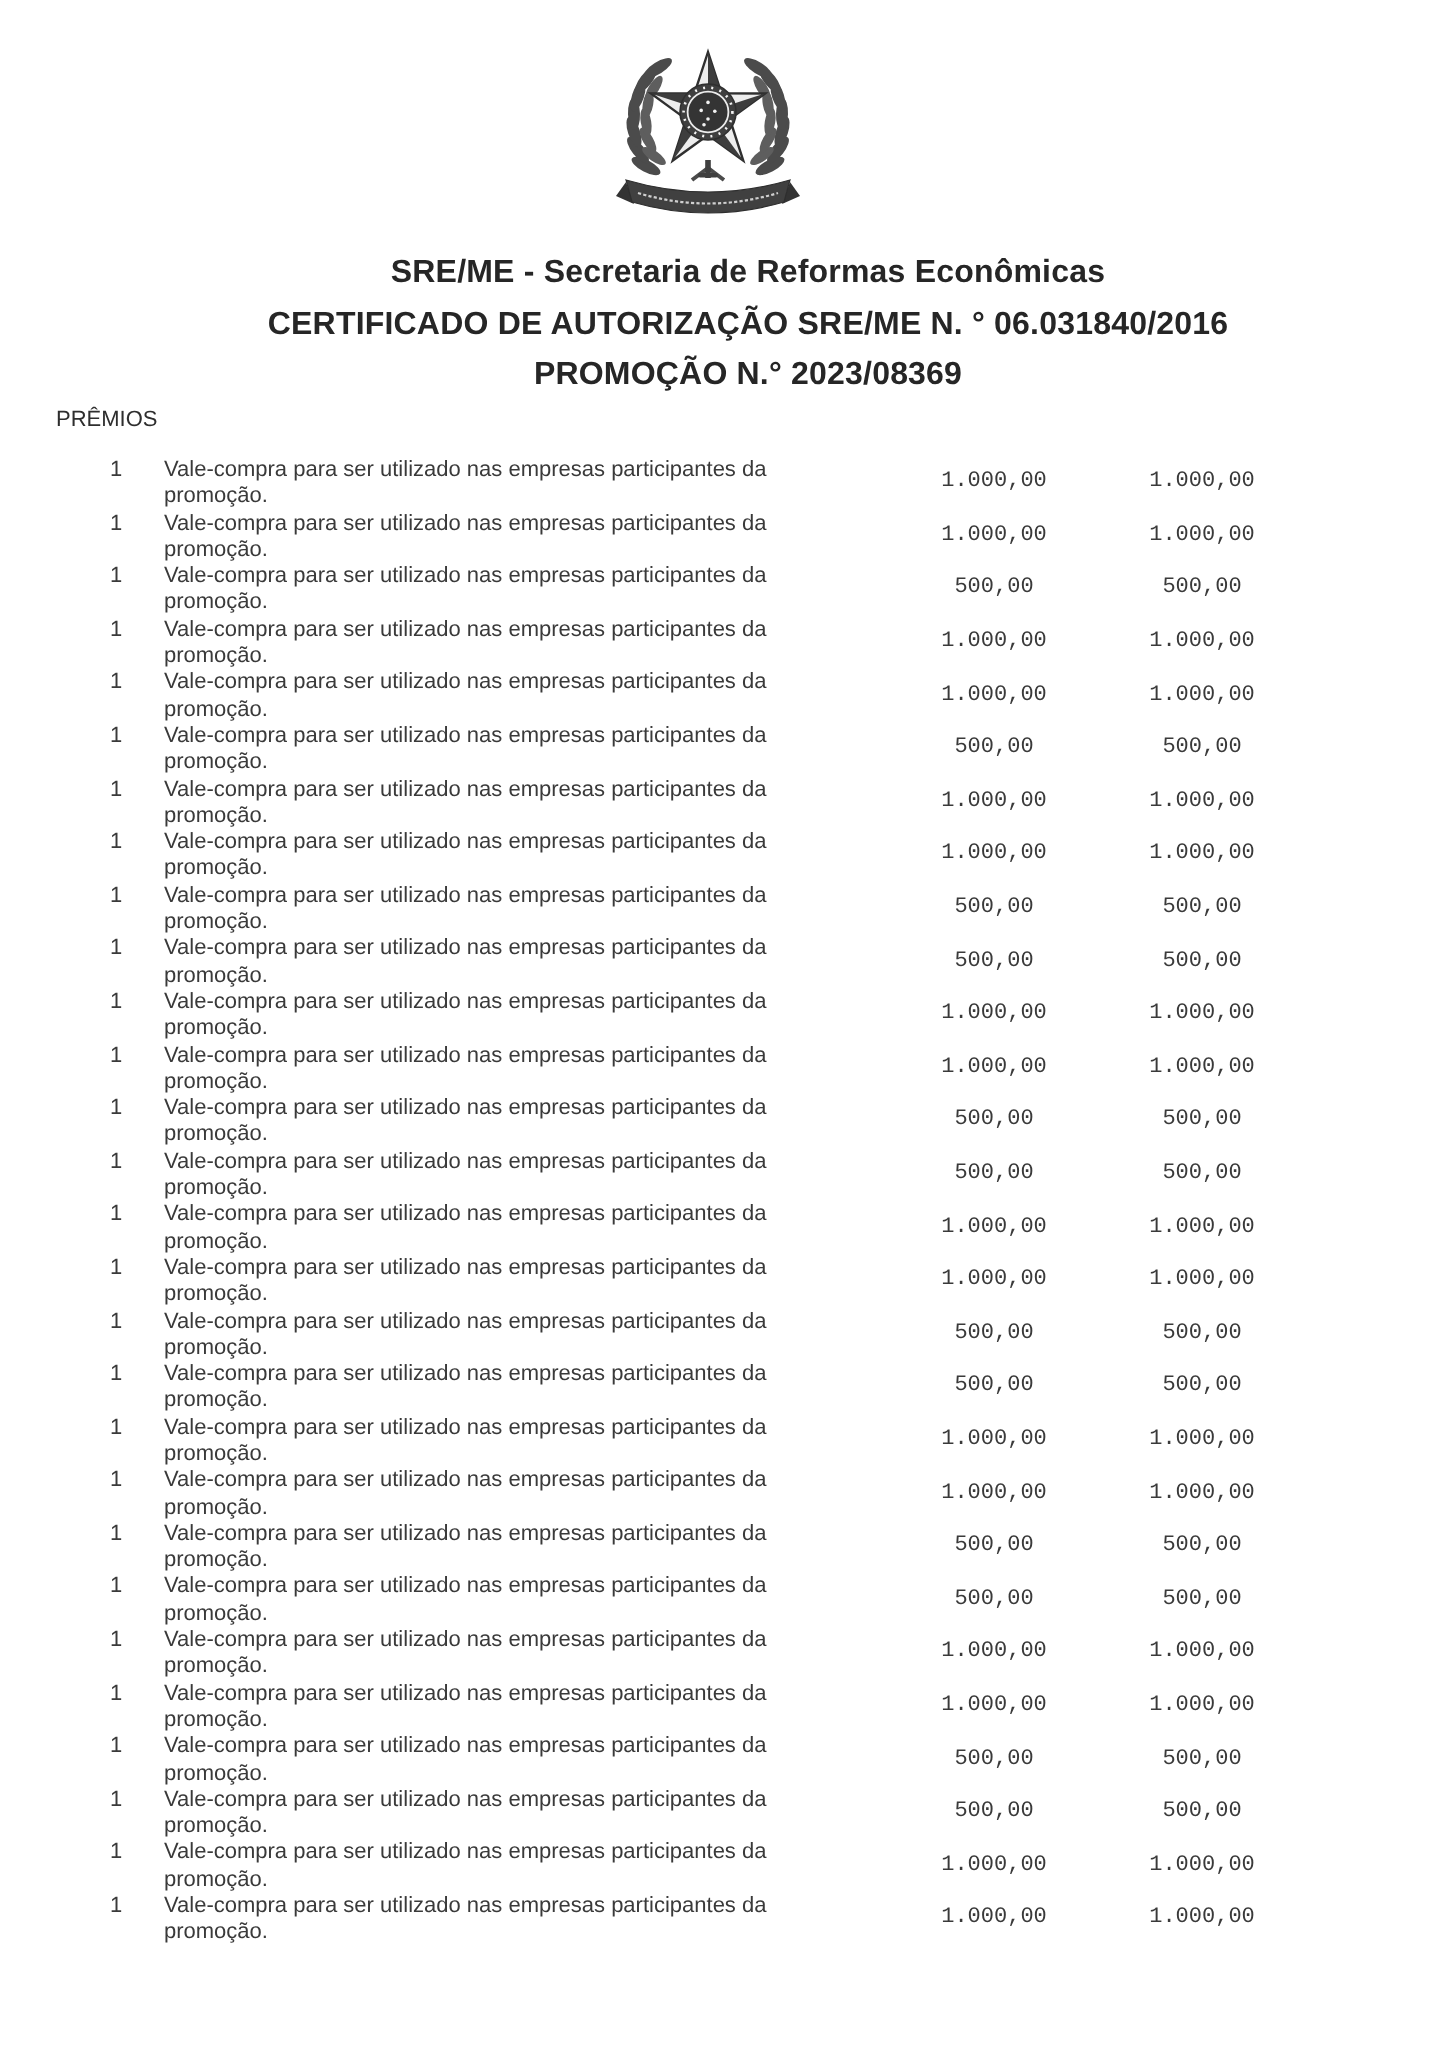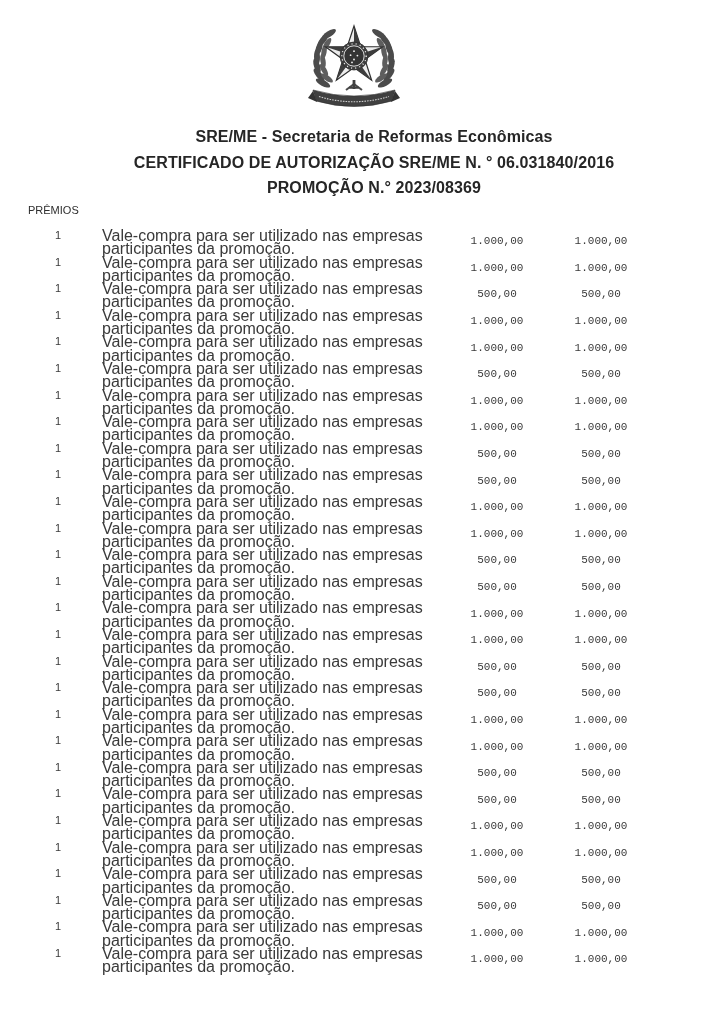--- a/index.html
+++ b/index.html
@@ -11,22 +11,22 @@
   .titles{position:absolute;left:12px;top:124px;width:724px;text-align:center;
           font-weight:bold;font-size:16px;line-height:25.5px;color:#262626;letter-spacing:.1px;}
   .titles div{white-space:nowrap;}
 
   .section-title{position:absolute;left:28px;top:204px;font-size:11px;color:#2e2e2e;}
 
   .rows{position:absolute;left:0;top:229px;width:724px;}
   .row{position:relative;height:26.6px;}
   .qty{position:absolute;left:40px;top:0;width:36px;text-align:center;
        font-size:11px;line-height:13.3px;color:#3a3a3a;}
-  .desc{position:absolute;left:102px;top:0;width:340px;
-        font-size:16px;line-height:13.3px;color:#3a3a3a;}
+  .desc{position:absolute;left:82px;top:0;width:340px;
+        font-size:11px;line-height:13.3px;color:#3a3a3a;}
   .val{position:absolute;top:0;height:26.6px;display:flex;align-items:center;justify-content:center;
        padding-bottom:2px;box-sizing:border-box;font-size:11px;color:#3a3a3a;font-family:Liberation Mono, monospace;}
   .v1{left:440px;width:114px;}
   .v2{left:546px;width:110px;}
 </style>
 </head>
 <body>
 
 <div class="page">
 

